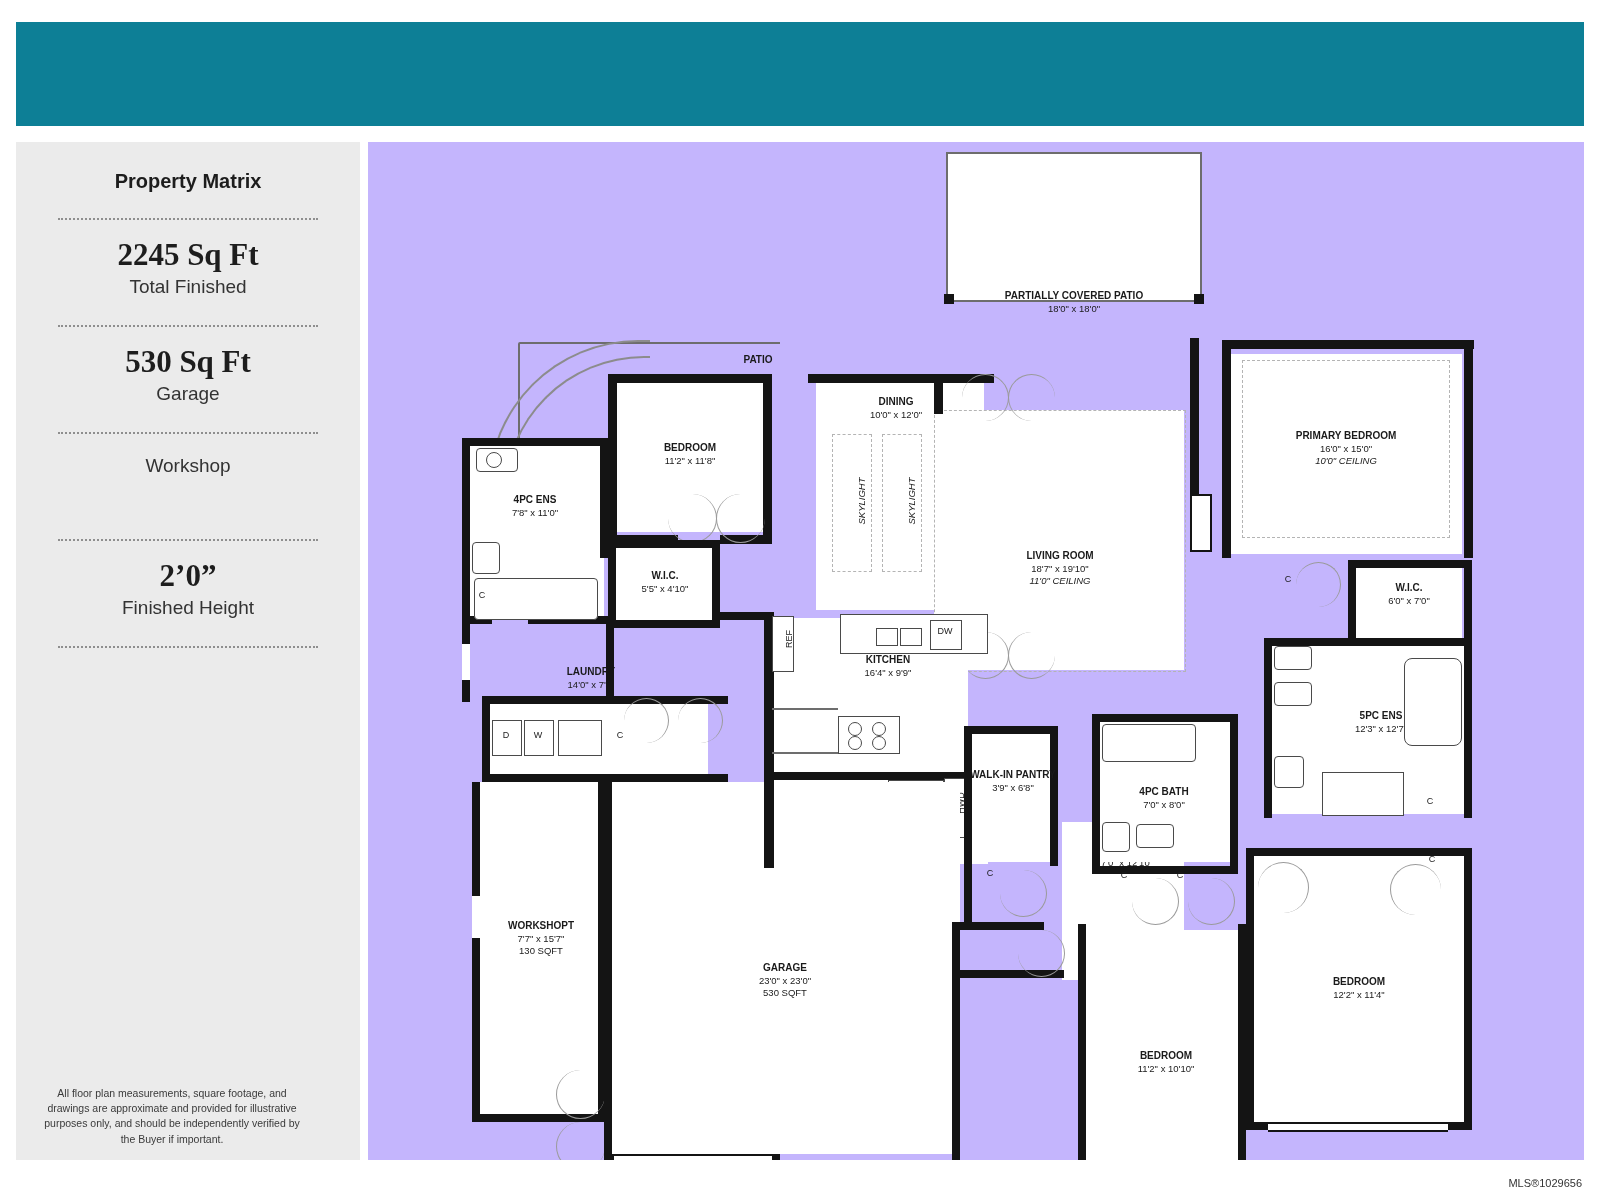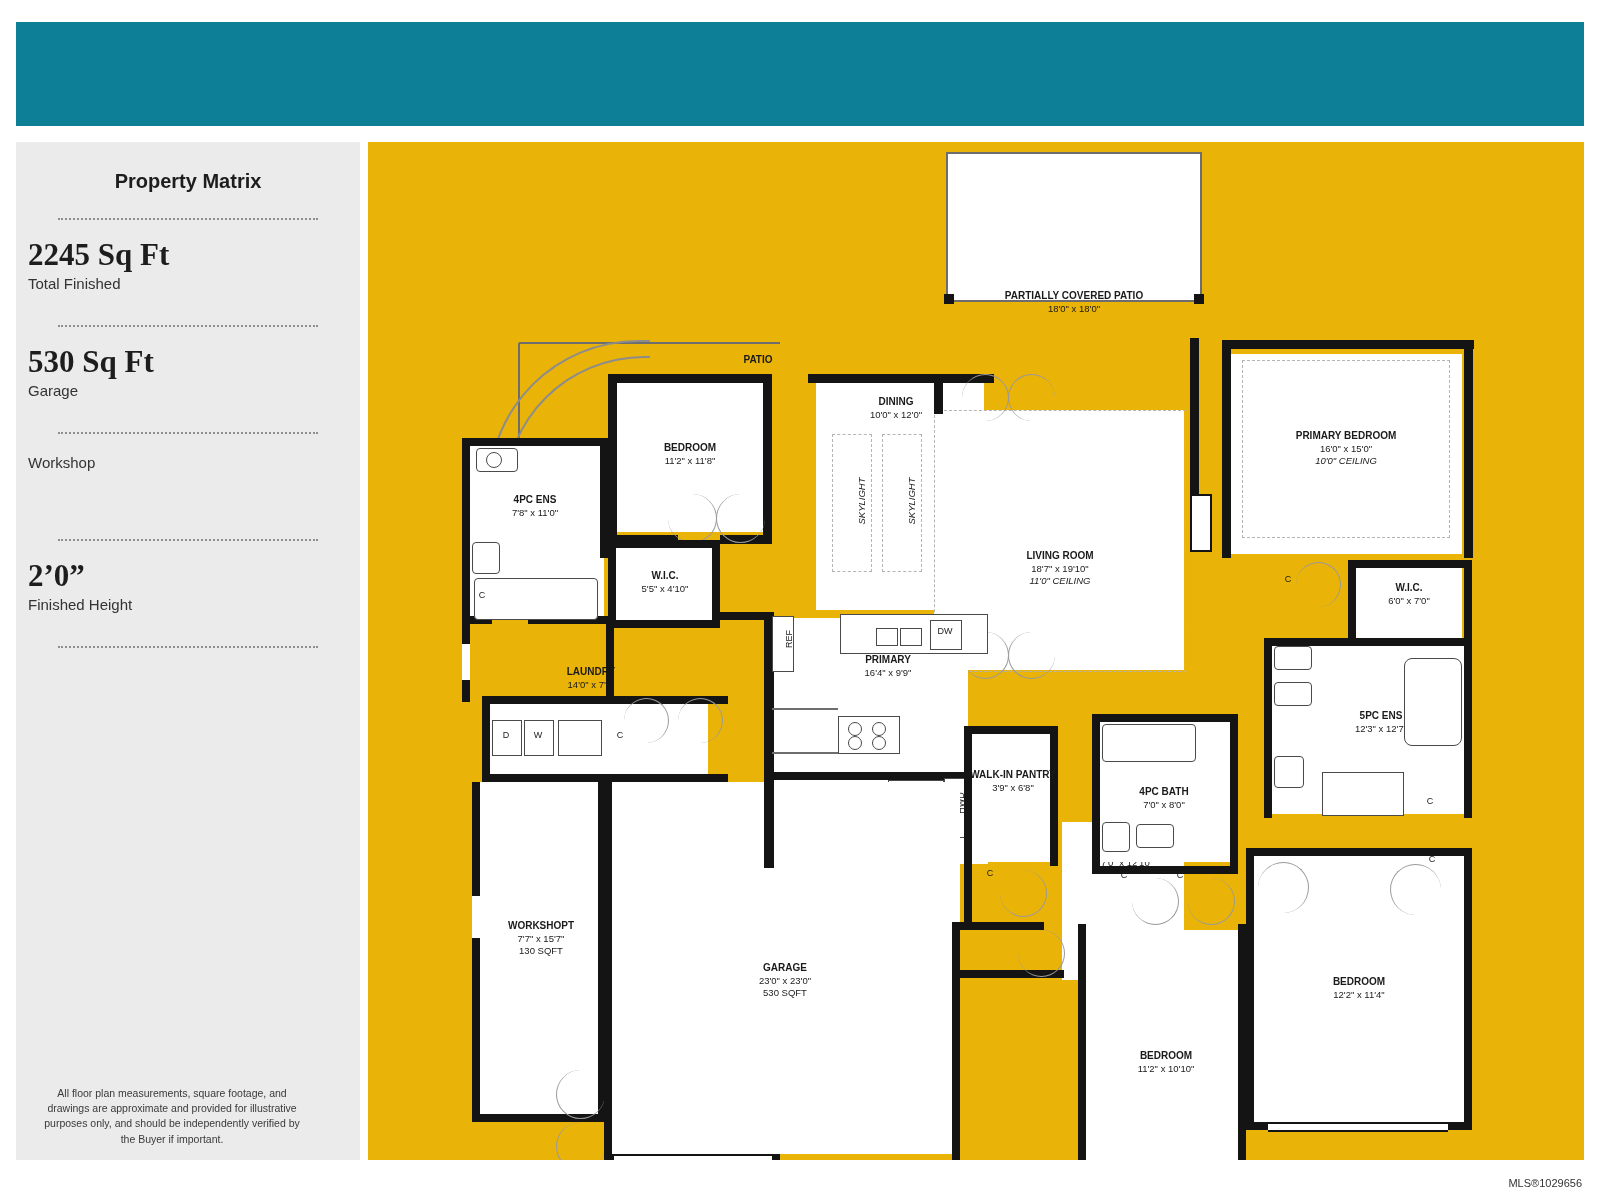--- a/index.html
+++ b/index.html
@@ -11,28 +11,28 @@
   #header .title{position:absolute;left:0;top:25px;width:100%;text-align:center;color:#ffffff;
     font-family:"Liberation Serif",serif;font-weight:bold;font-size:36px;letter-spacing:.5px;}
   #header .subtitle{position:absolute;left:0;top:74px;width:100%;text-align:center;color:#ffffff;
     font-family:"Liberation Sans",sans-serif;font-size:19px;}
 
   
   #sidebar{position:absolute;left:16px;top:142px;width:344px;height:1018px;background:#ebebeb;}
   #sidebar .matrix-title{position:absolute;left:0;top:28px;width:100%;text-align:center;
     font-family:"Liberation Sans",sans-serif;font-weight:bold;font-size:20px;color:#1d1d1d;}
   .divider{position:absolute;left:42px;width:260px;border-top:2px dotted #8e8e8e;}
-  .stat{position:absolute;left:12px;width:100%;}
+  .stat{position:absolute;left:0;width:100%;text-align:center;}
   .stat .v{font-family:"Liberation Serif",serif;font-weight:bold;font-size:31px;color:#1d1d1d;line-height:1.12;}
-  .stat .l{font-family:"Liberation Sans",sans-serif;font-size:15px;color:#333;line-height:1.5;}
+  .stat .l{font-family:"Liberation Sans",sans-serif;font-size:19px;color:#333;line-height:1.5;}
   #disclaimer{position:absolute;left:36px;top:1086px;width:272px;text-align:center;
     font-size:10.5px;line-height:1.45;color:#3a3a3a;}
 
   
-  #plan{position:absolute;left:368px;top:142px;width:1216px;height:1018px;background:#eab308;overflow:hidden;}
+  #plan{position:absolute;left:368px;top:142px;width:1216px;height:1018px;background:#c4b5fd;overflow:hidden;}
   .rm{position:absolute;background:#ffffff;}
   .w{position:absolute;background:#141414;}
   .thin{position:absolute;background:#6d6d6d;}
   .lbl{position:absolute;text-align:center;font-family:"Liberation Sans",sans-serif;
     font-size:10px;color:#1a1a1a;line-height:1.25;white-space:nowrap;}
   .lbl b{font-weight:bold;font-size:10px;}
   .lbl .dim{font-size:9.5px;}
   .lbl .it{font-style:italic;font-size:9.5px;}
   .lbl.sm{font-size:9px;}
   .vert{transform:rotate(-90deg);transform-origin:left top;}
@@ -205,21 +205,21 @@
     <div class="fix" style="left:1036px;top:516px;width:56px;height:86px;border-radius:8px;"></div>
     <div class="fix" style="left:906px;top:504px;width:36px;height:22px;border-radius:4px;"></div>
     <div class="fix" style="left:906px;top:540px;width:36px;height:22px;border-radius:4px;"></div>
     <div class="fix" style="left:906px;top:614px;width:28px;height:30px;border-radius:4px;"></div>
     <div class="fix" style="left:954px;top:630px;width:80px;height:42px;"></div>
     <div class="lbl sm" style="left:1050px;top:654px;width:24px;">C</div>
 
     <div class="rm" style="left:404px;top:476px;width:196px;height:160px;"></div>
     <div class="w" style="left:396px;top:470px;width:10px;height:180px;"></div>
     <div class="lbl" style="left:450px;top:512px;width:140px;">
-      <b>PRIMARY</b><br>
+      <b>KITCHEN</b><br>
       <span class="dim">16'4" x 9'9"</span>
     </div>
     <div class="cab" style="left:404px;top:474px;width:20px;height:54px;"></div>
     <div class="lbl sm vert" style="left:416px;top:524px;width:54px;">REF</div>
     <div class="cab" style="left:472px;top:472px;width:146px;height:38px;"></div>
     <div class="cab" style="left:508px;top:486px;width:20px;height:16px;"></div>
     <div class="cab" style="left:532px;top:486px;width:20px;height:16px;"></div>
     <div class="cab" style="left:562px;top:478px;width:30px;height:28px;"></div>
     <div class="lbl sm" style="left:562px;top:484px;width:30px;">DW</div>
     <div class="cab" style="left:470px;top:574px;width:60px;height:36px;"></div>

